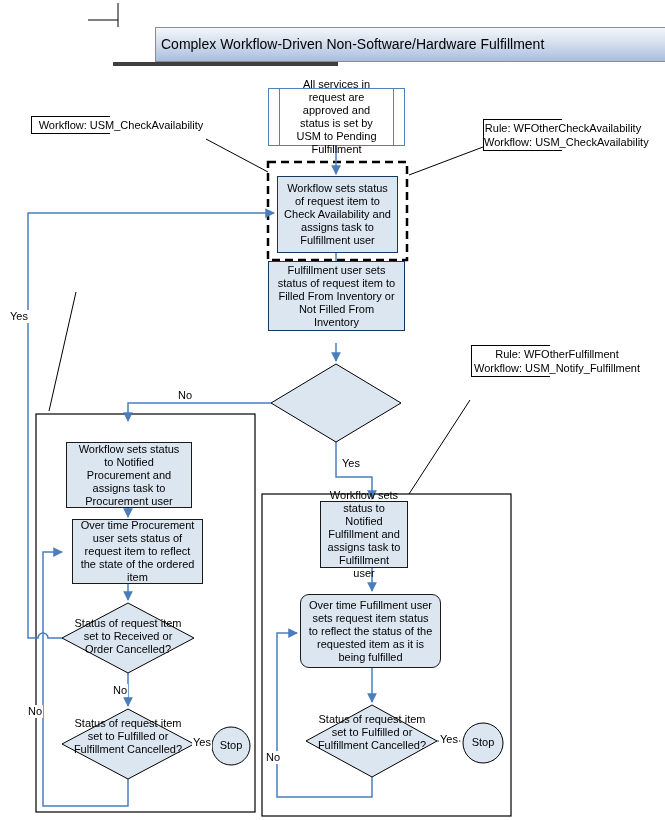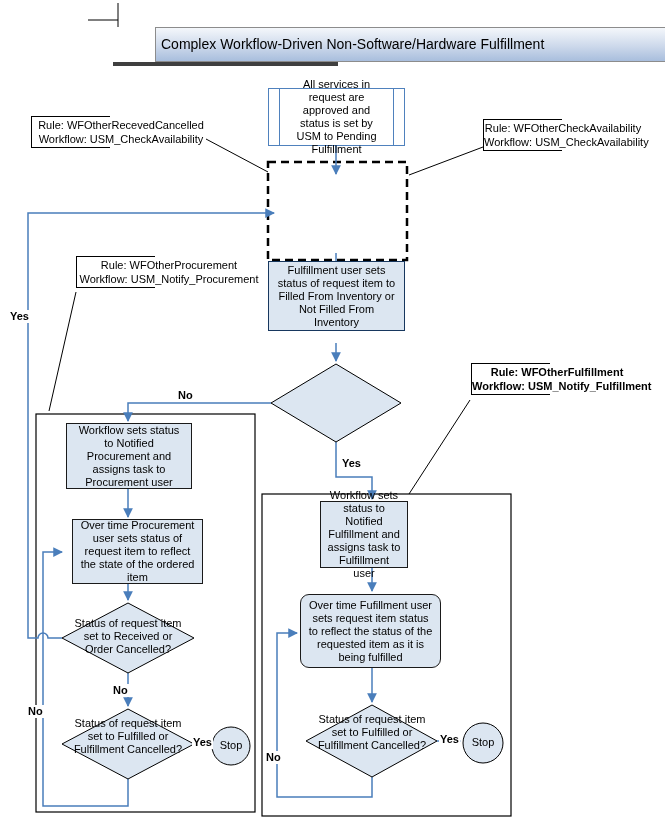--- a/index.html
+++ b/index.html
@@ -8,21 +8,21 @@
   .stage svg{position:absolute;left:0;top:0;z-index:0;}
   .node{position:absolute;box-sizing:border-box;display:flex;align-items:center;justify-content:center;
         text-align:center;z-index:2;padding:6px;}
   .blue-fill{background:#dce6f1;border:1px solid #17375e;}
   .cont-node{background:#dce6f1;border:1px solid #1a1a1a;}
   .start-node{background:#fff;border:1px solid #4f81bd;}
   .side-bars{position:absolute;left:10px;right:10px;top:0;bottom:0;
              border-left:1px solid #4f81bd;border-right:1px solid #4f81bd;pointer-events:none;}
   .start-text{position:relative;z-index:1;padding:0 13px;}
   .dtext{position:absolute;text-align:center;z-index:2;}
-  .elabel{position:absolute;z-index:3;background:#fff;padding:0 1px;font-weight:bold;}
+  .elabel{position:absolute;z-index:3;background:#fff;padding:0 1px;}
   .rule{position:absolute;z-index:2;text-align:center;border-left:1px solid #000;padding:2px 0;line-height:14px;}
   .rule::before,.rule::after{content:"";position:absolute;left:0;width:78px;height:1px;background:#000;}
   .rule::before{top:0;}
   .rule::after{bottom:0;}
   .rule span{display:block;white-space:nowrap;}
   .title-bar{position:absolute;left:115px;top:27px;width:512px;height:35px;z-index:2;
              background:linear-gradient(180deg,#f4f7fb 0%,#cdd9eb 55%,#a8bedd 100%);
              border:1px solid #8c8c8c;display:flex;align-items:center;padding-left:5px;
              box-sizing:border-box;font-size:14px;margin-left:40px;}
   .stop-label{position:absolute;z-index:3;text-align:center;}
@@ -82,49 +82,45 @@
 
   <div class="title-bar">
     <span>Complex Workflow-Driven Non-Software/Hardware Fulfillment</span>
   </div>
 
   <div class="node start-node" style="left:268px;top:88px;width:137px;height:58px;">
     <div class="side-bars"></div>
     <span class="start-text">All services in request are approved and status is set by USM to Pending Fulfillment</span>
   </div>
 
+  <div class="node blue-fill" style="left:277px;top:176px;width:121px;height:77px;">Workflow sets status of request item to Check Availability and assigns task to Fulfillment user</div>
 
   <div class="node blue-fill" style="left:268px;top:261px;width:137px;height:70px;">Fulfillment user sets status of request item to Filled From Inventory or Not Filled From Inventory</div>
 
-  <div class="node cont-node" style="left:66px;top:423px;width:126px;height:66px;">Workflow sets status to Notified Procurement and assigns task to Procurement user</div>
+  <div class="node cont-node" style="left:66px;top:442px;width:126px;height:66px;">Workflow sets status to Notified Procurement and assigns task to Procurement user</div>
   <div class="node cont-node" style="left:72px;top:519px;width:131px;height:65px;">Over time Procurement user sets status of request item to reflect the state of the ordered item</div>
 
   <div class="node cont-node" style="left:320px;top:501px;width:88px;height:67px;">Workflow sets status to Notified Fulfillment and assigns task to Fulfillment user</div>
   <div class="node cont-node" style="left:300px;top:594px;width:141px;height:74px;border-radius:9px;">Over time Fufillment user sets request item status to reflect the status of the requested item as it is being fulfilled</div>
 
   <div class="dtext" style="left:69px;top:617px;width:118px;">Status of request item set to Received or Order Cancelled?</div>
   <div class="dtext" style="left:72px;top:717px;width:112px;">Status of request item set to Fulfilled or Fulfillment Cancelled?</div>
   <div class="dtext" style="left:314px;top:713px;width:116px;">Status of request item set to Fulfilled or Fulfillment Cancelled?</div>
 
   <div class="stop-label" style="left:212px;top:739px;width:38px;">Stop</div>
   <div class="stop-label" style="left:464px;top:736px;width:38px;">Stop</div>
 
   <div class="rule" style="left:31px;top:116px;width:178px;">
-    <span>Rule: WFOtherRecevedCancelled</span>
     <span>Workflow: USM_CheckAvailability</span>
   </div>
   <div class="rule" style="left:483px;top:119px;width:158px;">
     <span>Rule: WFOtherCheckAvailability</span>
     <span>Workflow: USM_CheckAvailability</span>
   </div>
-  <div class="rule" style="left:76px;top:256px;width:184px;">
-    <span>Rule: WFOtherProcurement</span>
-    <span>Workflow: USM_Notify_Procurement</span>
-  </div>
-  <div class="rule" style="left:471px;top:363px;width:170px;font-weight:bold;">
+  <div class="rule" style="left:471px;top:345px;width:170px;">
     <span>Rule: WFOtherFulfillment</span>
     <span>Workflow: USM_Notify_Fulfillment</span>
   </div>
 
   <span class="elabel" style="left:9px;top:310px;">Yes</span>
   <span class="elabel" style="left:177px;top:389px;">No</span>
   <span class="elabel" style="left:341px;top:457px;">Yes</span>
   <span class="elabel" style="left:112px;top:684px;">No</span>
   <span class="elabel" style="left:192px;top:736px;">Yes</span>
   <span class="elabel" style="left:27px;top:705px;">No</span>

